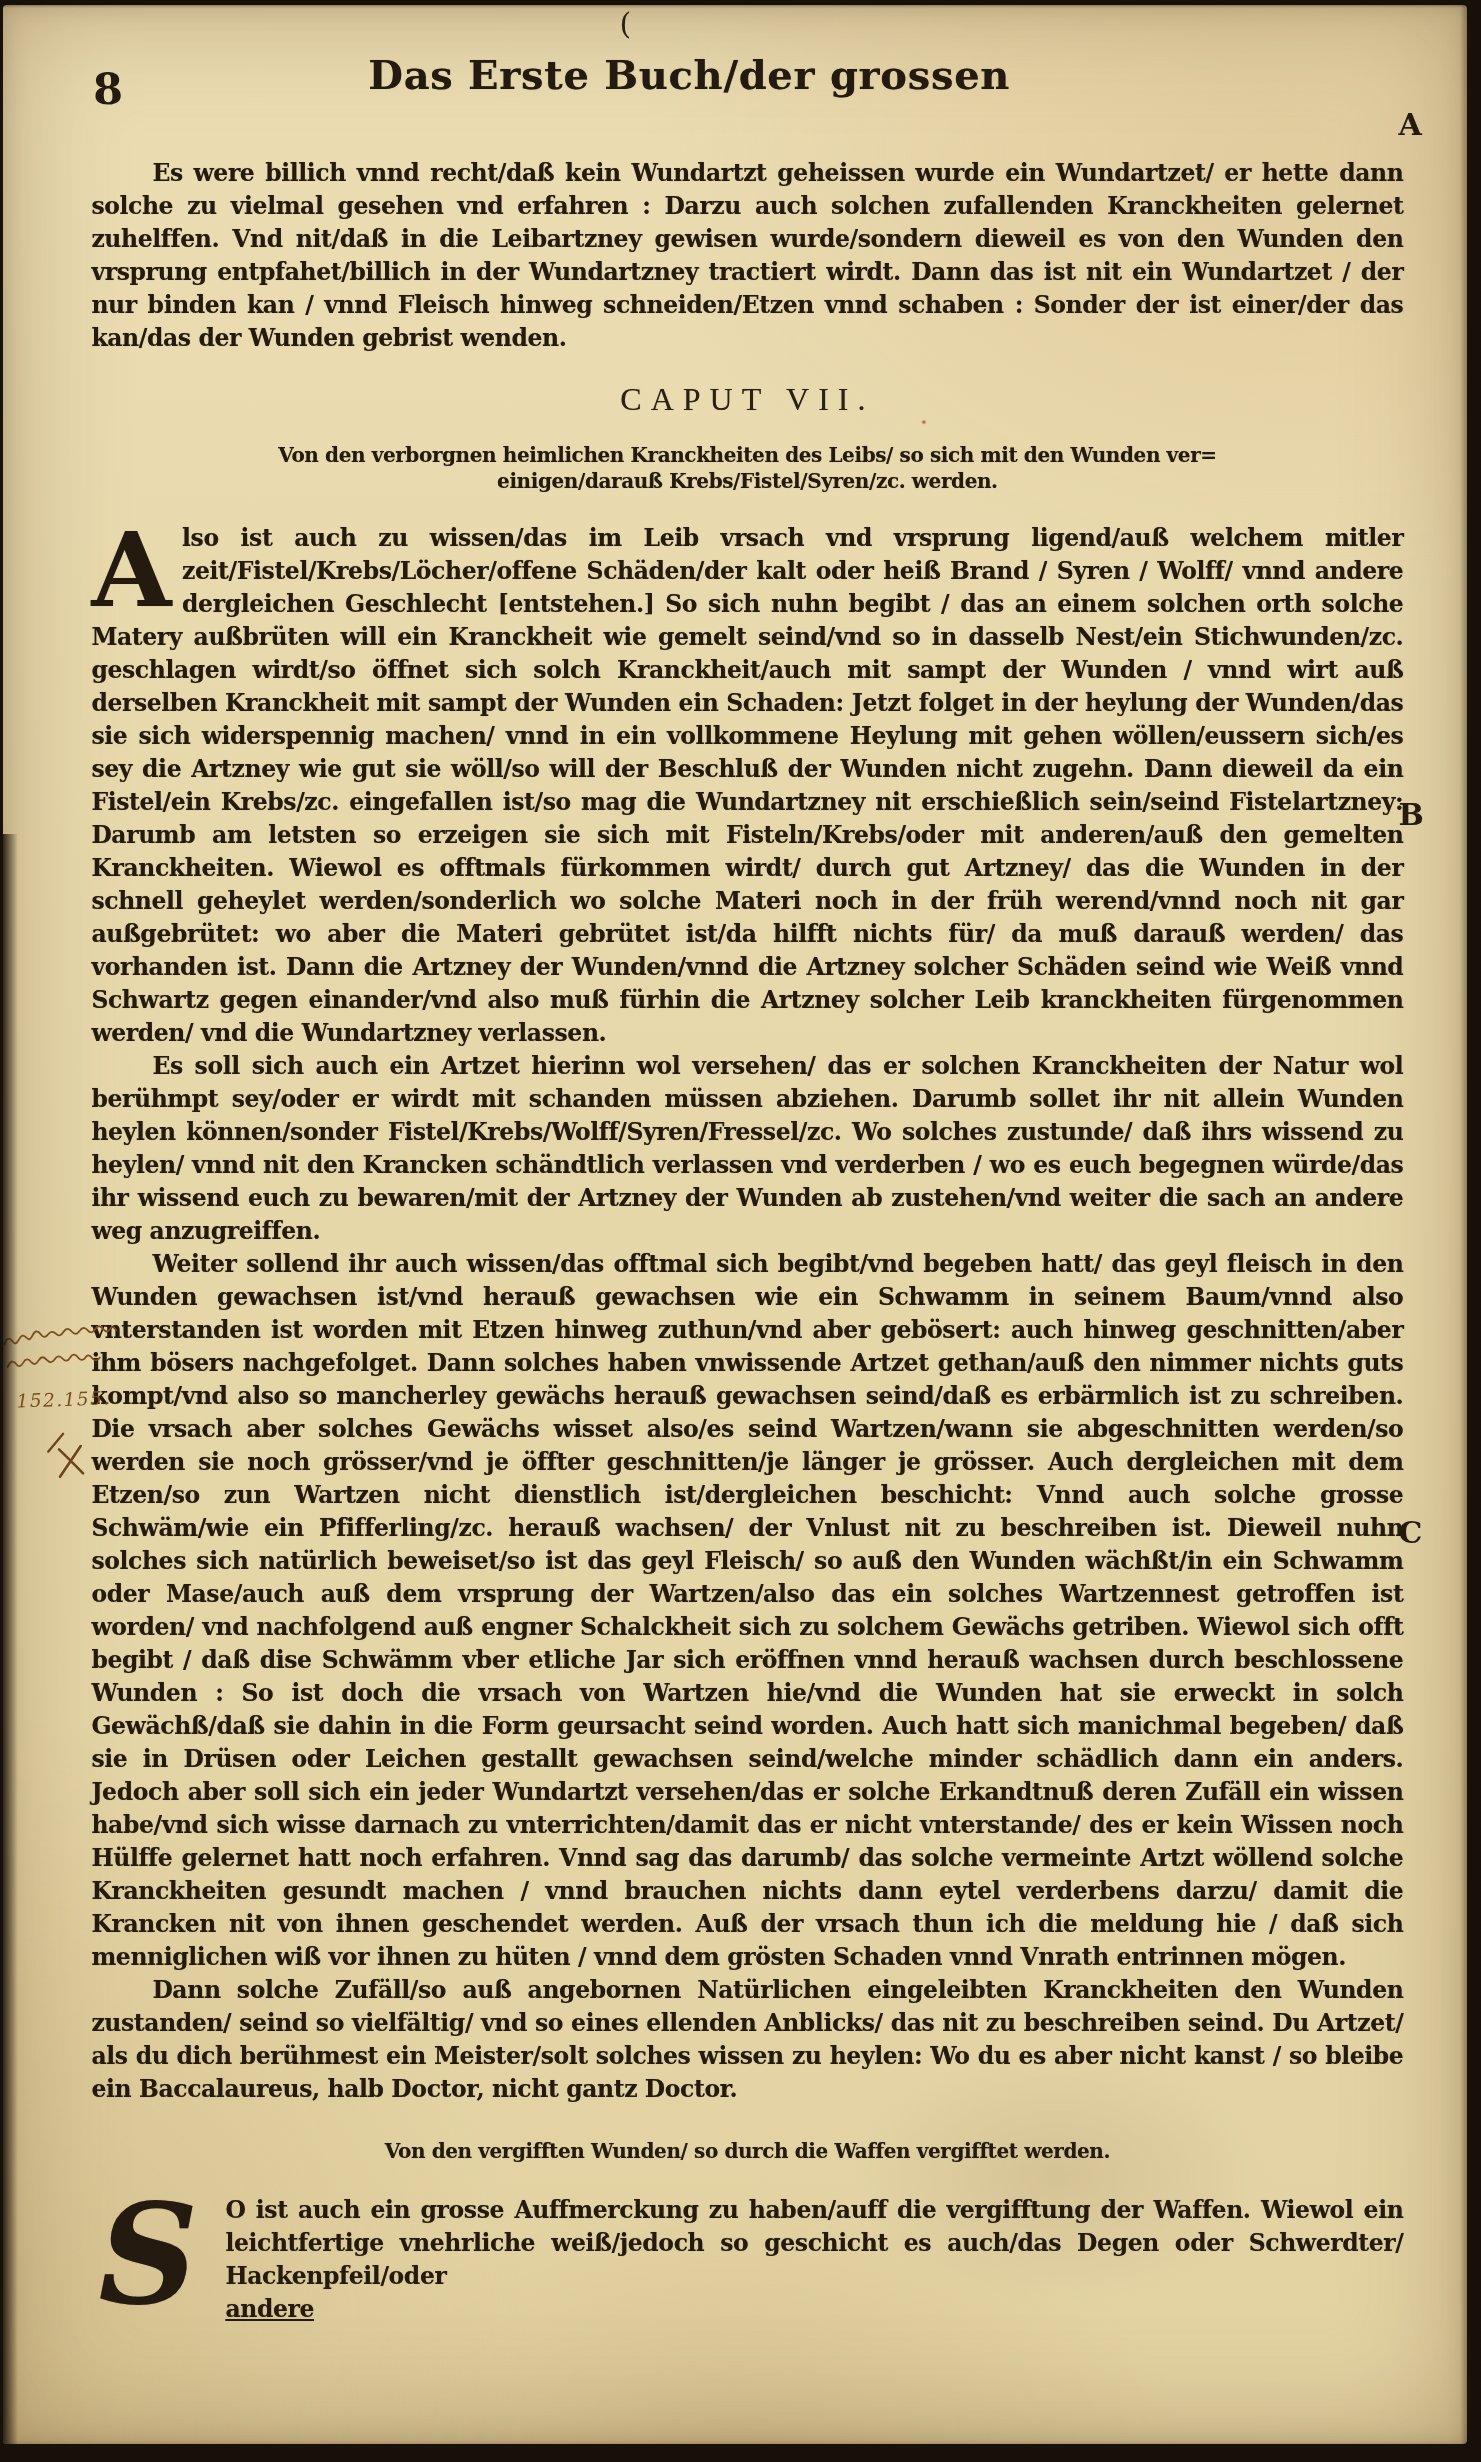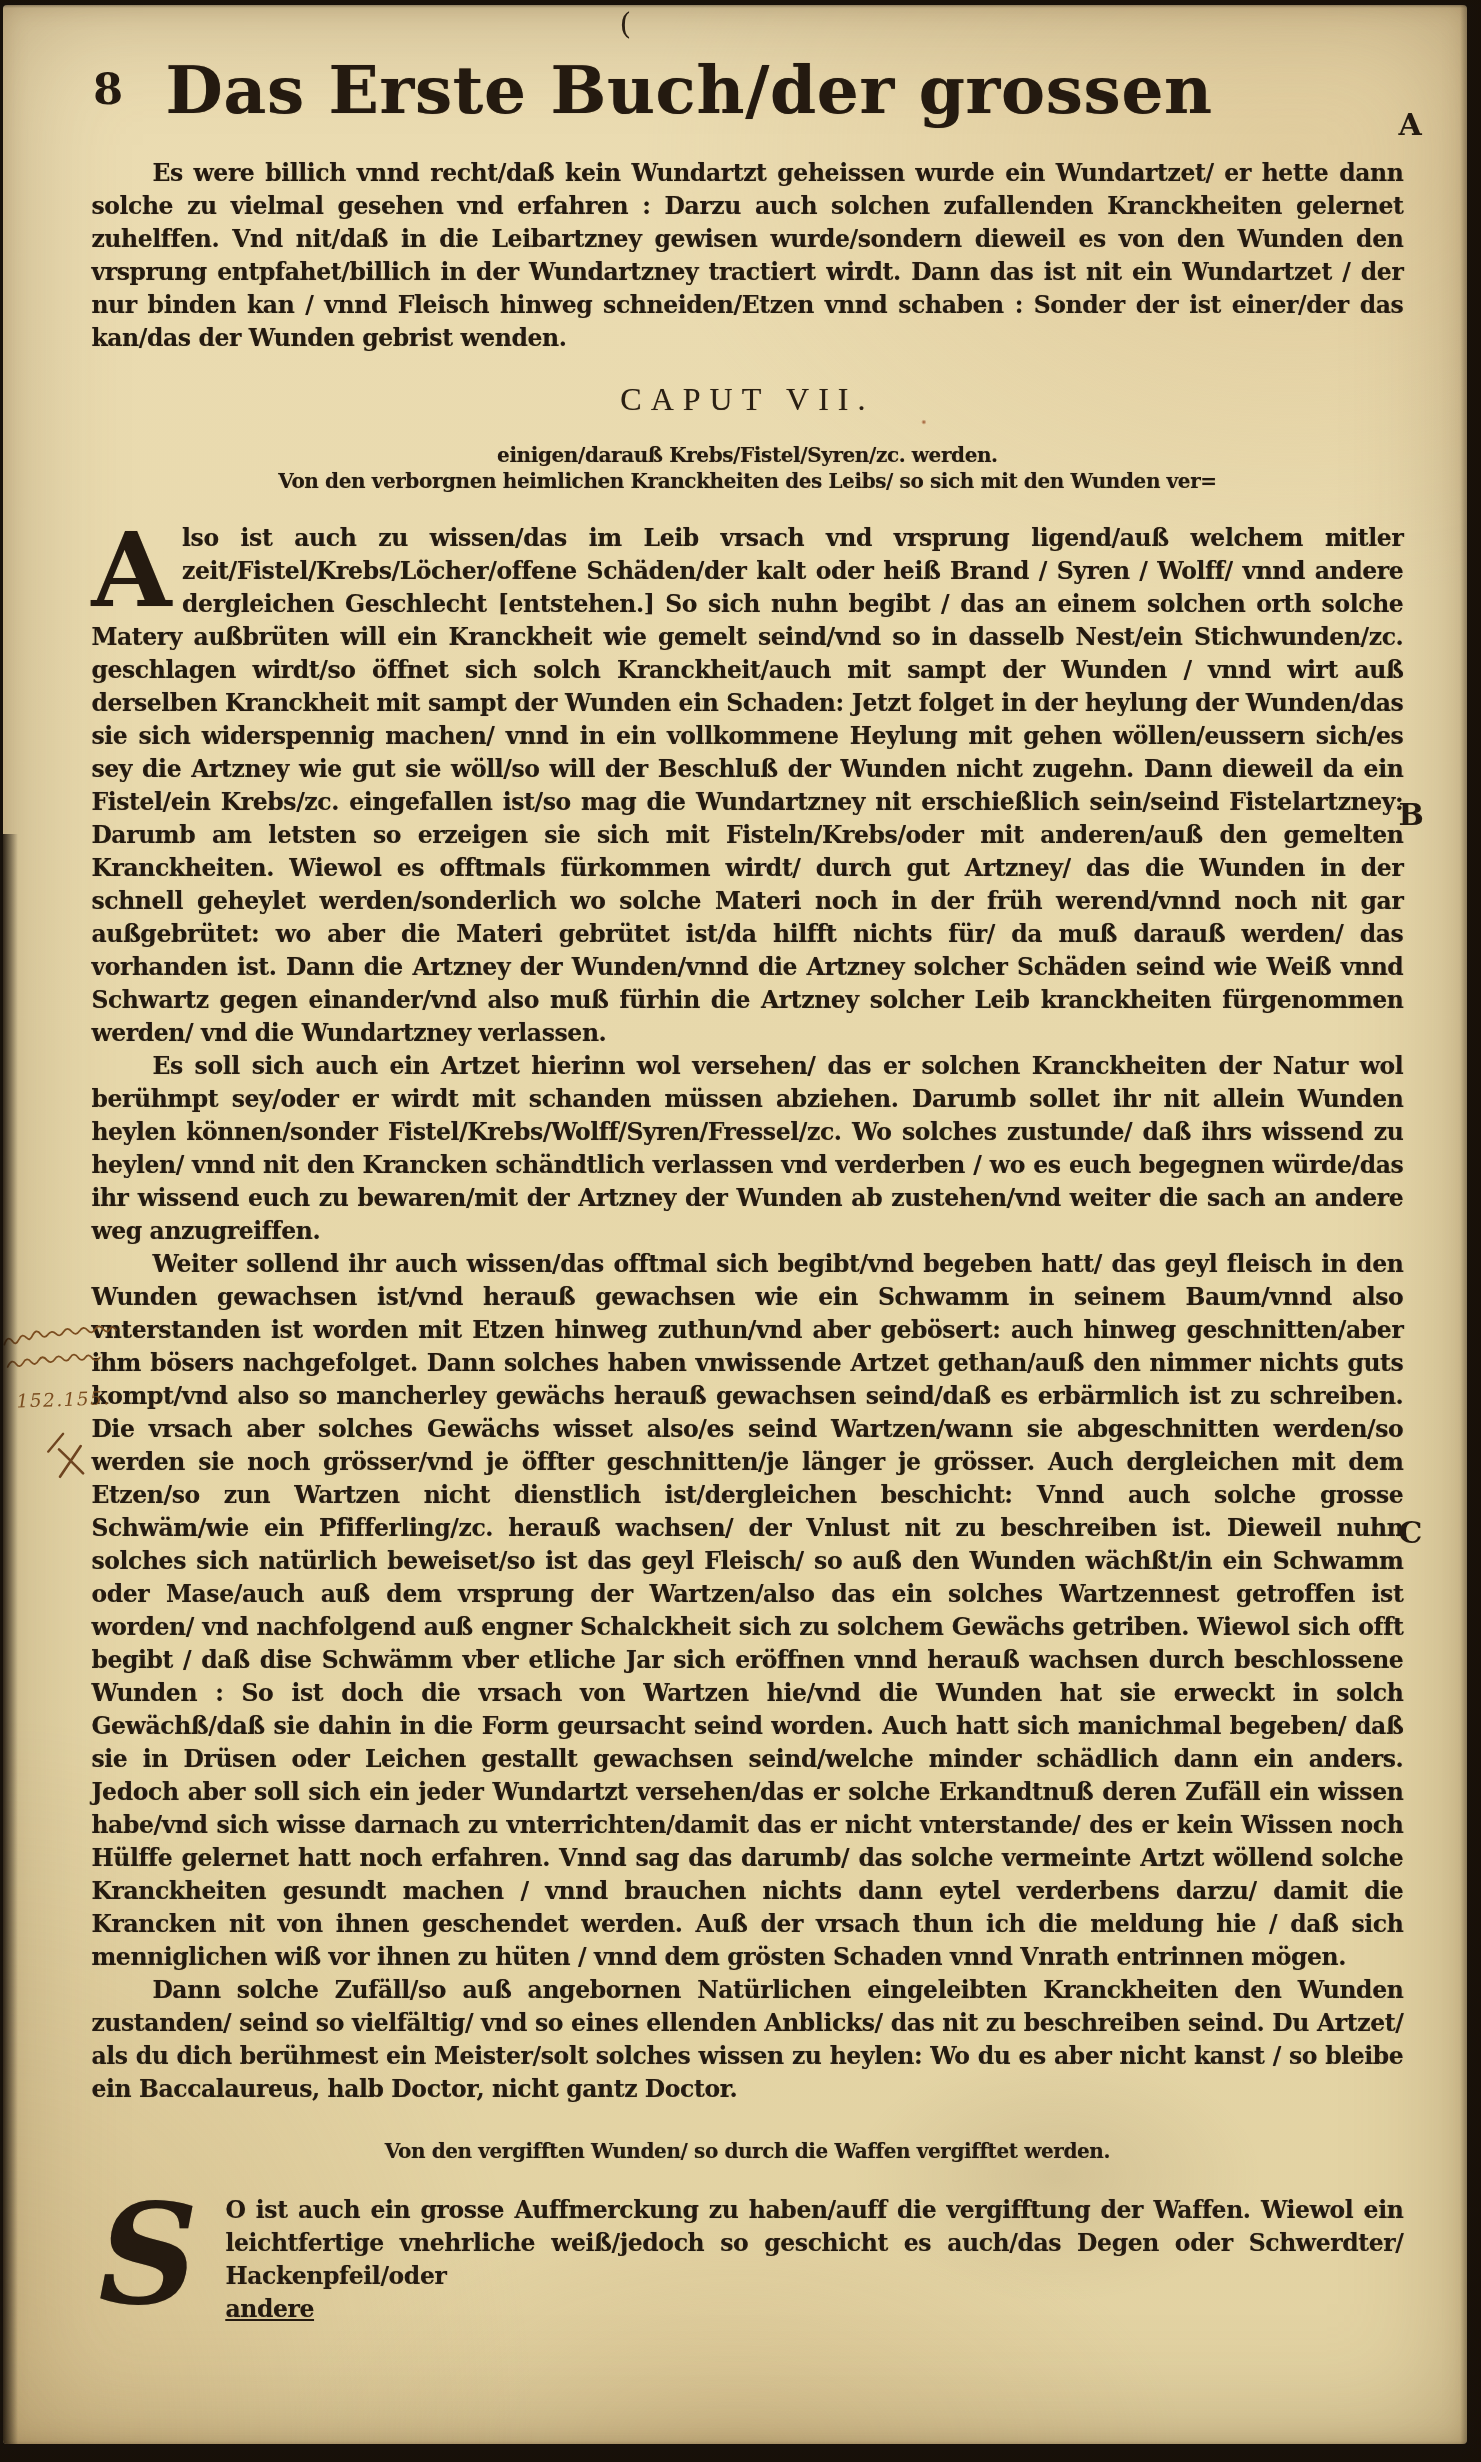--- a/index.html
+++ b/index.html
@@ -50,21 +50,21 @@
   }
   .page-number{
     position:absolute;left:90px;top:59px;
     font-size:43px;font-weight:bold;color:#241a10;
     transform:rotate(-2deg);
   }
   .running-title{
     position:absolute;top:46px;left:0;width:100%;
     padding-right:92px;box-sizing:border-box;
     text-align:center;
-    font-size:66px;font-weight:bold;color:#241a10;
+    font-size:40px;font-weight:bold;color:#241a10;
     letter-spacing:0.7px;
     text-shadow:0 0 0.7px rgba(40,26,12,.6);
   }
   .sig{
     position:absolute;left:1395px;
     font-size:30px;font-weight:bold;color:#241a10;
   }
   #sig-a{top:102px;}
   #sig-b{top:792px;}
   #sig-c{top:1510px;}
@@ -160,22 +160,22 @@
     <div class="sig" id="sig-b">B</div>
     <div class="sig" id="sig-c">C</div>
 
     <div class="main">
 
       <p class="indent">Es were billich vnnd recht/daß kein Wundartzt geheissen wurde ein Wundartzet/ er hette dann solche zu vielmal gesehen vnd erfahren : Darzu auch solchen zufallenden Kranckheiten gelernet zuhelffen. Vnd nit/daß in die Leibartzney gewisen wurde/sondern dieweil es von den Wunden den vrsprung entpfahet/billich in der Wundartzney tractiert wirdt. Dann das ist nit ein Wundartzet / der nur binden kan / vnnd Fleisch hinweg schneiden/Etzen vnnd schaben : Sonder der ist einer/der das kan/das der Wunden gebrist wenden.</p>
 
       <p class="caput" id="caput7">CAPUT VII.</p>
 
       <p class="subtitle" id="subtitle7">
+        <span>Von den verborgnen heimlichen Kranckheiten des Leibs/ so sich mit den Wunden ver=</span>
         <span>einigen/darauß Krebs/Fistel/Syren/zc. werden.</span>
-        <span>Von den verborgnen heimlichen Kranckheiten des Leibs/ so sich mit den Wunden ver=</span>
       </p>
 
       <p class="opening">
         <span class="dropcap">A</span>
         <span>lso ist auch zu wissen/das im Leib vrsach vnd vrsprung ligend/auß welchem mitler zeit/Fistel/Krebs/Löcher/offene Schäden/der kalt oder heiß Brand / Syren / Wolff/ vnnd andere dergleichen Geschlecht [entstehen.] So sich nuhn begibt / das an einem solchen orth solche Matery außbrüten will ein Kranckheit wie gemelt seind/vnd so in dasselb Nest/ein Stichwunden/zc. geschlagen wirdt/so öffnet sich solch Kranckheit/auch mit sampt der Wunden / vnnd wirt auß derselben Kranckheit mit sampt der Wunden ein Schaden: Jetzt folget in der heylung der Wunden/das sie sich widerspennig machen/ vnnd in ein vollkommene Heylung mit gehen wöllen/eussern sich/es sey die Artzney wie gut sie wöll/so will der Beschluß der Wunden nicht zugehn. Dann dieweil da ein Fistel/ein Krebs/zc. eingefallen ist/so mag die Wundartzney nit erschießlich sein/seind Fistelartzney: Darumb am letsten so erzeigen sie sich mit Fisteln/Krebs/oder mit anderen/auß den gemelten Kranckheiten. Wiewol es offtmals fürkommen wirdt/ durch gut Artzney/ das die Wunden in der schnell geheylet werden/sonderlich wo solche Materi noch in der früh werend/vnnd noch nit gar außgebrütet: wo aber die Materi gebrütet ist/da hilfft nichts für/ da muß darauß werden/ das vorhanden ist. Dann die Artzney der Wunden/vnnd die Artzney solcher Schäden seind wie Weiß vnnd Schwartz gegen einander/vnd also muß fürhin die Artzney solcher Leib kranckheiten fürgenommen werden/ vnd die Wundartzney verlassen.</span>
       </p>
 
       <p class="indent">Es soll sich auch ein Artzet hierinn wol versehen/ das er solchen Kranckheiten der Natur wol berühmpt sey/oder er wirdt mit schanden müssen abziehen. Darumb sollet ihr nit allein Wunden heylen können/sonder Fistel/Krebs/Wolff/Syren/Fressel/zc. Wo solches zustunde/ daß ihrs wissend zu heylen/ vnnd nit den Krancken schändtlich verlassen vnd verderben / wo es euch begegnen würde/das ihr wissend euch zu bewaren/mit der Artzney der Wunden ab zustehen/vnd weiter die sach an andere weg anzugreiffen.</p>
 
       <p class="indent">Weiter sollend ihr auch wissen/das offtmal sich begibt/vnd begeben hatt/ das geyl fleisch in den Wunden gewachsen ist/vnd herauß gewachsen wie ein Schwamm in seinem Baum/vnnd also vnterstanden ist worden mit Etzen hinweg zuthun/vnd aber gebösert: auch hinweg geschnitten/aber ihm bösers nachgefolget. Dann solches haben vnwissende Artzet gethan/auß den nimmer nichts guts kompt/vnd also so mancherley gewächs herauß gewachsen seind/daß es erbärmlich ist zu schreiben. Die vrsach aber solches Gewächs wisset also/es seind Wartzen/wann sie abgeschnitten werden/so werden sie noch grösser/vnd je öffter geschnitten/je länger je grösser. Auch dergleichen mit dem Etzen/so zun Wartzen nicht dienstlich ist/dergleichen beschicht: Vnnd auch solche grosse Schwäm/wie ein Pfifferling/zc. herauß wachsen/ der Vnlust nit zu beschreiben ist. Dieweil nuhn solches sich natürlich beweiset/so ist das geyl Fleisch/ so auß den Wunden wächßt/in ein Schwamm oder Mase/auch auß dem vrsprung der Wartzen/also das ein solches Wartzennest getroffen ist worden/ vnd nachfolgend auß engner Schalckheit sich zu solchem Gewächs getriben. Wiewol sich offt begibt / daß dise Schwämm vber etliche Jar sich eröffnen vnnd herauß wachsen durch beschlossene Wunden : So ist doch die vrsach von Wartzen hie/vnd die Wunden hat sie erweckt in solch Gewächß/daß sie dahin in die Form geursacht seind worden. Auch hatt sich manichmal begeben/ daß sie in Drüsen oder Leichen gestallt gewachsen seind/welche minder schädlich dann ein anders. Jedoch aber soll sich ein jeder Wundartzt versehen/das er solche Erkandtnuß deren Zufäll ein wissen habe/vnd sich wisse darnach zu vnterrichten/damit das er nicht vnterstande/ des er kein Wissen noch Hülffe gelernet hatt noch erfahren. Vnnd sag das darumb/ das solche vermeinte Artzt wöllend solche Kranckheiten gesundt machen / vnnd brauchen nichts dann eytel verderbens darzu/ damit die Krancken nit von ihnen geschendet werden. Auß der vrsach thun ich die meldung hie / daß sich menniglichen wiß vor ihnen zu hüten / vnnd dem grösten Schaden vnnd Vnrath entrinnen mögen.</p>

